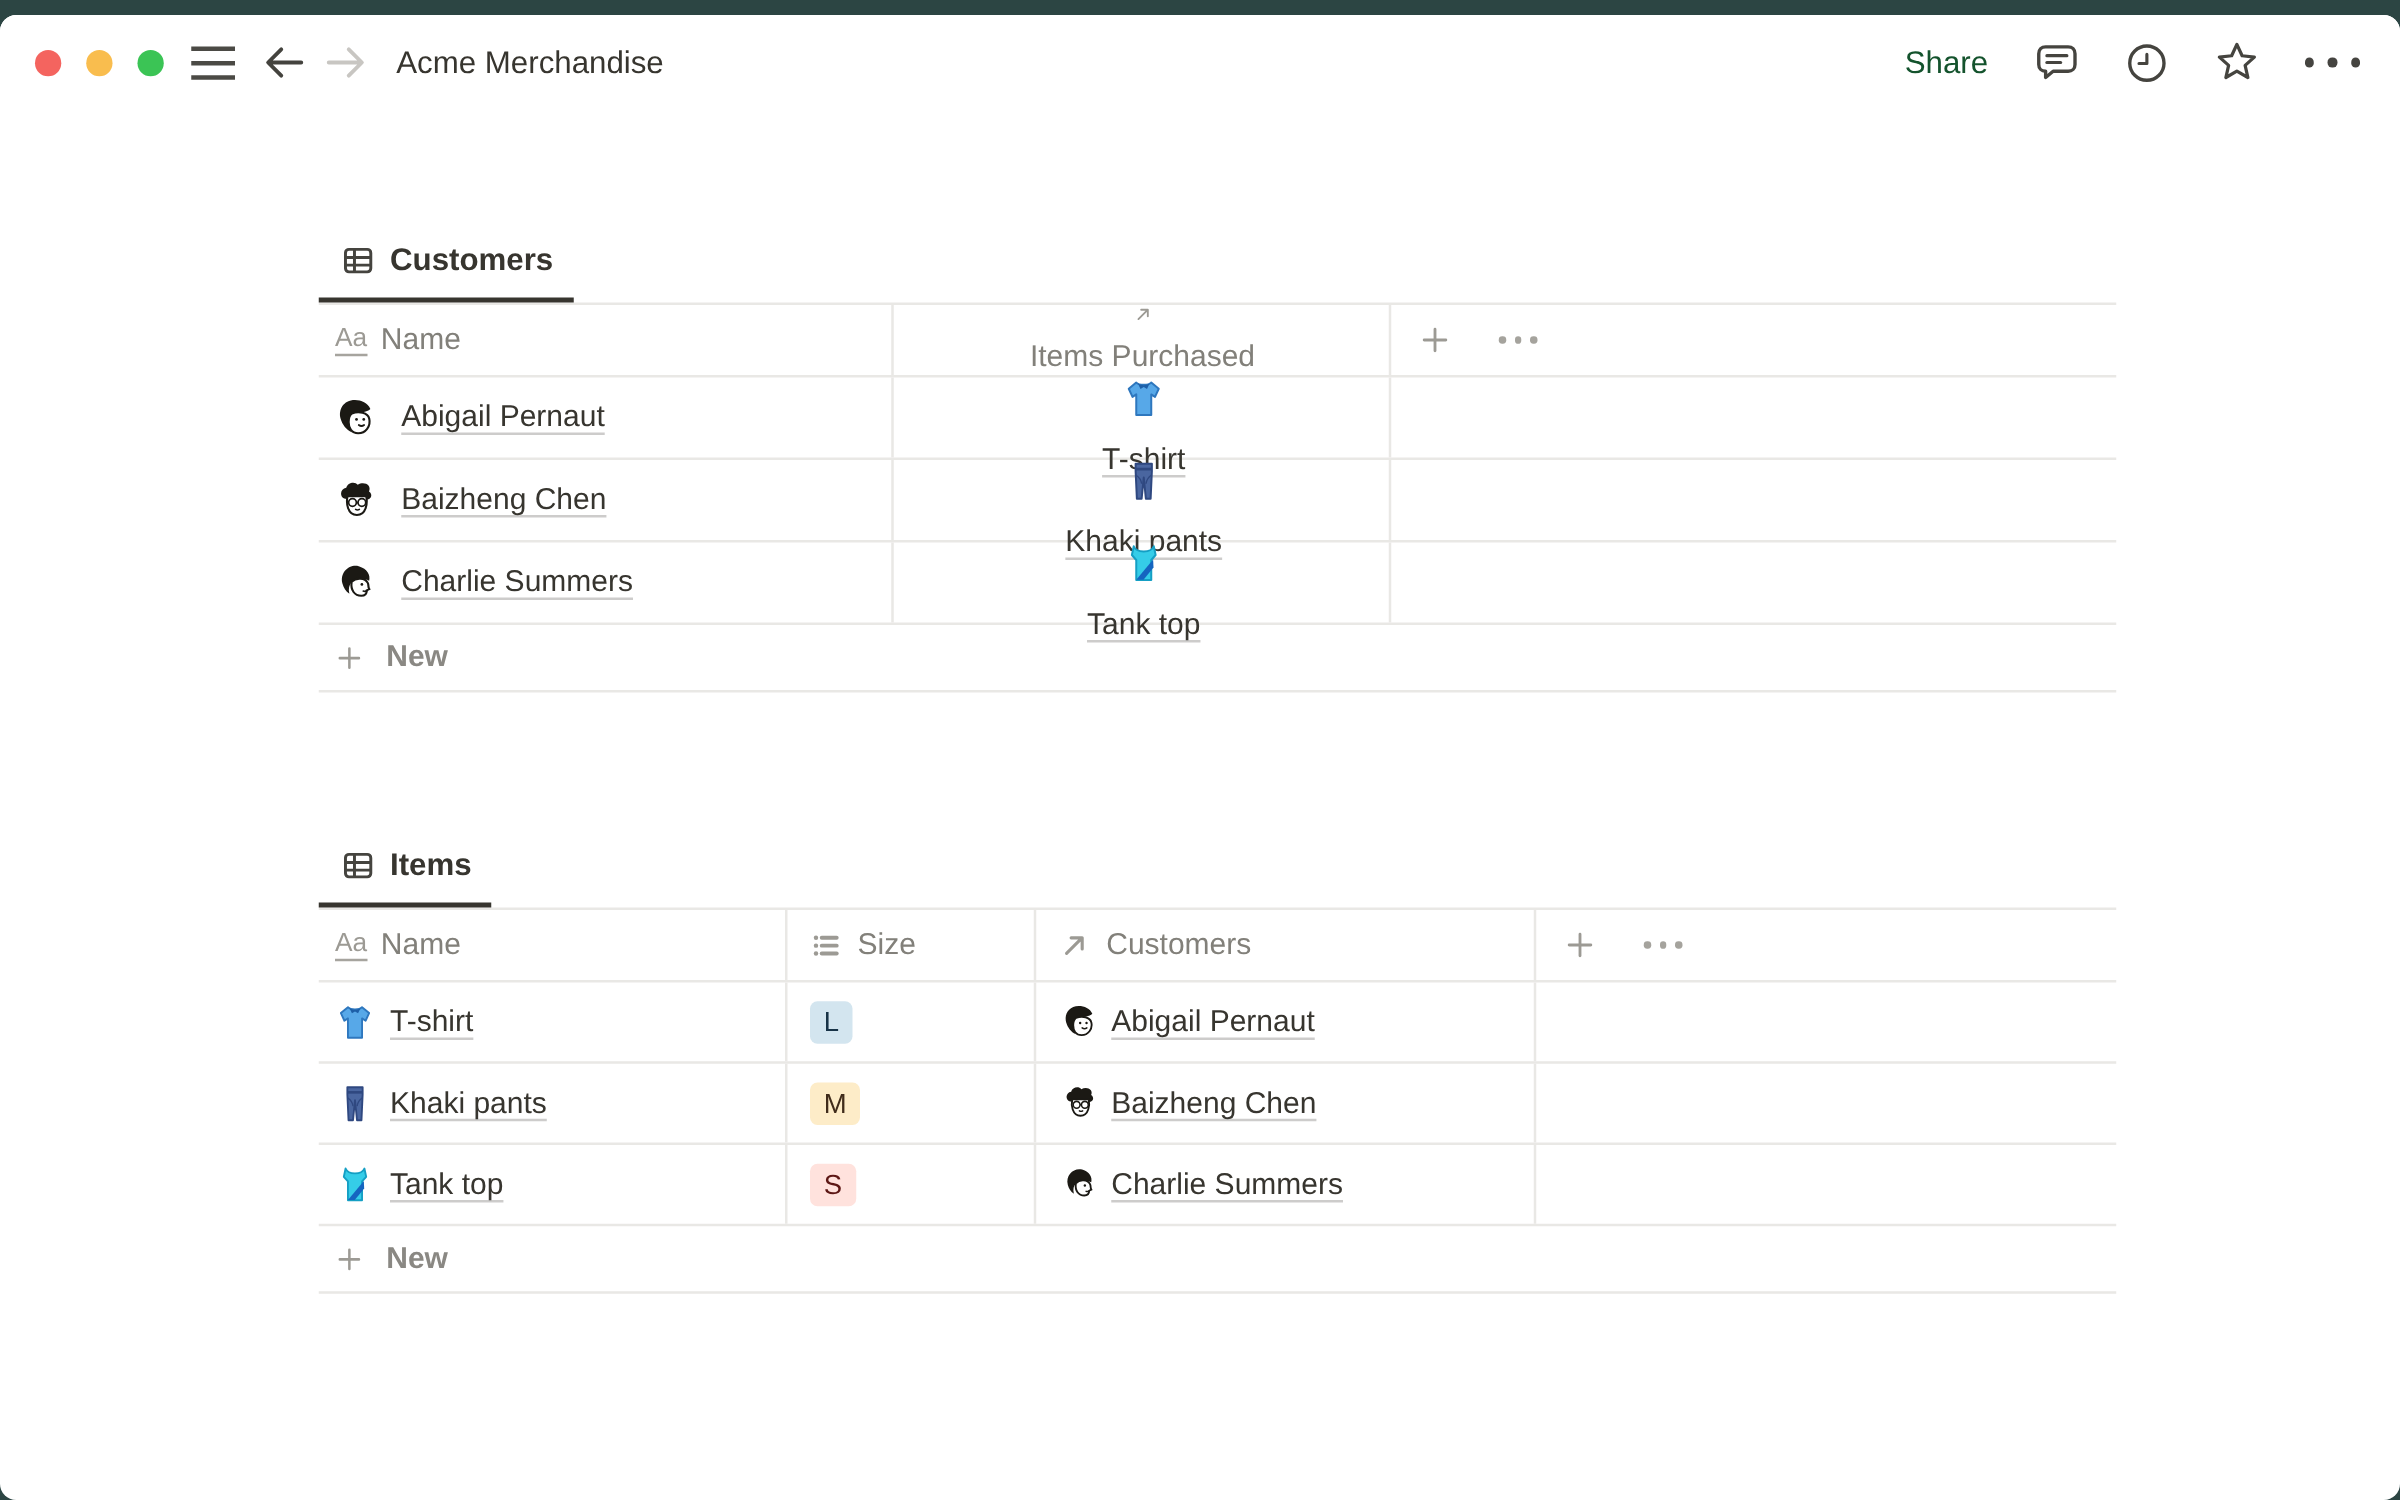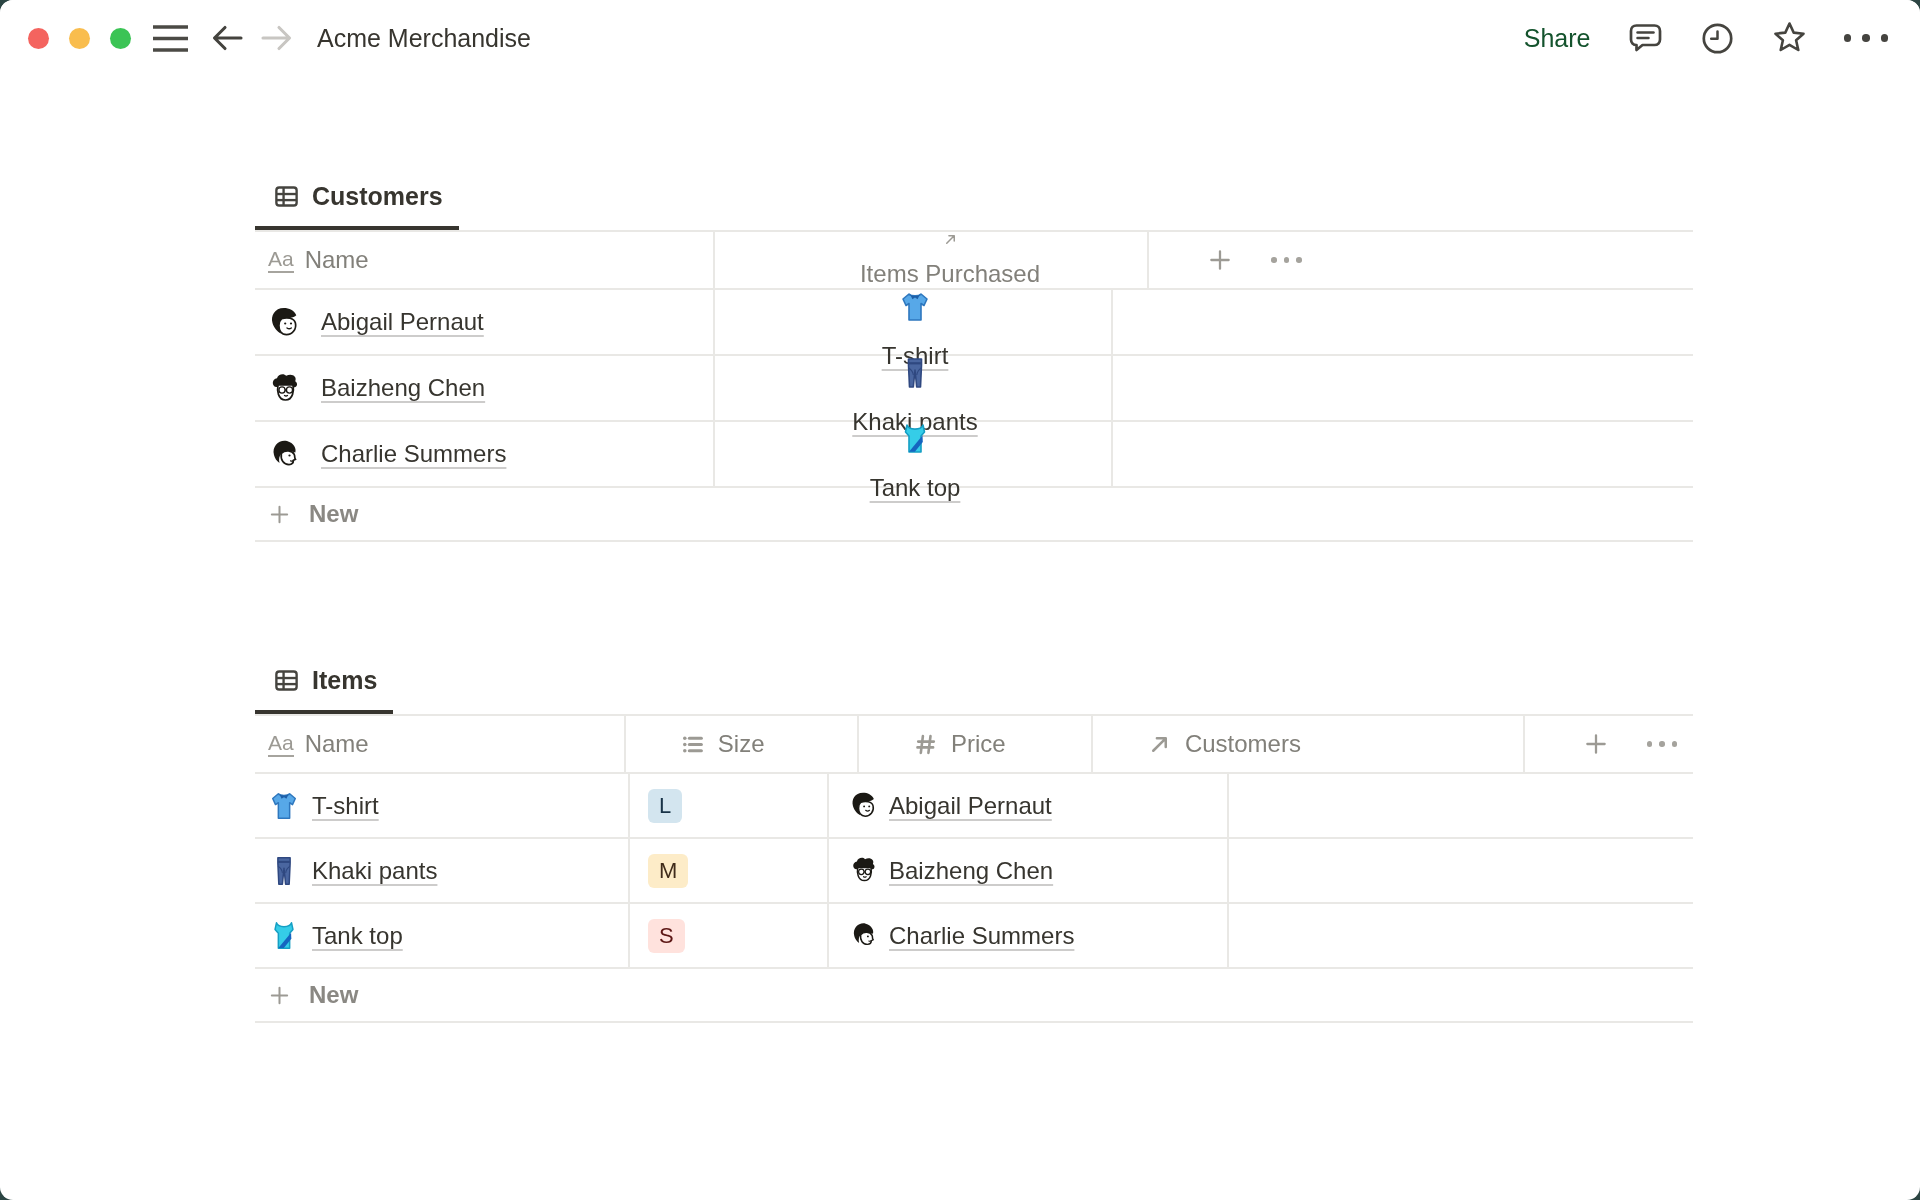--- a/index.html
+++ b/index.html
@@ -1,18 +1,18 @@
 <!DOCTYPE html>
 <html><head>
 <meta charset="utf-8">
 <style>
   * { margin:0; padding:0; box-sizing:border-box; }
   html,body { width:1920px; height:1200px; overflow:hidden; }
   body { background:#2C4543; font-family:"Liberation Sans","DejaVu Sans",sans-serif; color:#37352F; }
-  .window { position:absolute; inset:0; background:#FFFFFF; border-radius:13px; overflow:hidden; }
+  .window { position:absolute; inset:0; background:#FFFFFF; border-radius:13px; overflow:hidden;margin-top:12px; }
 
   
   .topbar { position:absolute; top:0; left:0; right:0; height:76px; background:#fff; }
   .lights { position:absolute; left:28px; top:28px; display:flex; gap:20px; }
   .light { width:21px; height:21px; border-radius:50%; }
   .light.red { background:#F4645F; }
   .light.yellow { background:#F9BD4E; }
   .light.green { background:#3BC455; }
   .tb-btn { position:absolute; top:0; height:76px; display:flex; align-items:center; justify-content:center; }
   .burger { left:150px; width:40px; }
@@ -27,21 +27,21 @@
   
   .section { position:absolute; left:255px; width:1438px; }
   .sec-customers { top:166px; }
   .sec-items { top:650px; }
   .view-tab { display:inline-flex; align-items:center; gap:12px; height:64px; padding:0 16px 0 18px;
               border-bottom:4px solid #37352F; cursor:pointer; }
   .view-tab .tab-label { font-size:25px; font-weight:600; color:#37352F; }
   .ntable { border-top:2px solid #E9E8E5; }
 
   .nrow { display:flex; border-bottom:2px solid #E9E8E5; align-items:stretch; }
-  .hrow { height:58px;gap:36px; }
+  .hrow { height:58px; }
   .drow { height:66px; }
   .drow-i { height:65px; }
   .newrow { height:54px;font-weight:bold; }
 
   .cell { display:flex; align-items:center; padding:0 16px; }
   .divr { border-right:2px solid #E9E8E5; }
   
   .c1 { width:460px; } .c2 { width:398px;flex-direction:column; } .c3 { flex:1; }
   
   .i1 { width:375px; } .i2 { width:199px; } .i3 { width:200px; justify-content:flex-end; } .i4 { width:400px; } .i5 { flex:1; }
@@ -317,26 +317,20 @@
         <div class="cell i1 divr hcell hcell-name">
           <span class="aa">Aa</span>
           <span class="prop-label">Name</span>
         </div>
         <div class="cell i2 divr hcell">
           <svg width="25" height="25">
               <use href="#sym-list"></use>
             </svg>
           <span class="prop-label">Size</span>
         </div>
-        <div class="cell i3 divr hcell" style="justify-content:flex-start">
-          <svg width="25" height="25">
-              <use href="#sym-hash"></use>
-            </svg>
-          <span class="prop-label">Price</span>
-        </div>
         <div class="cell i4 divr hcell">
           <svg width="25" height="25">
               <use href="#sym-relation"></use>
             </svg>
           <span class="prop-label">Customers</span>
         </div>
         <div class="cell i5 hbtns">
           <span class="icon-btn">
             <svg width="26" height="26">
                 <use href="#sym-plus"></use>

